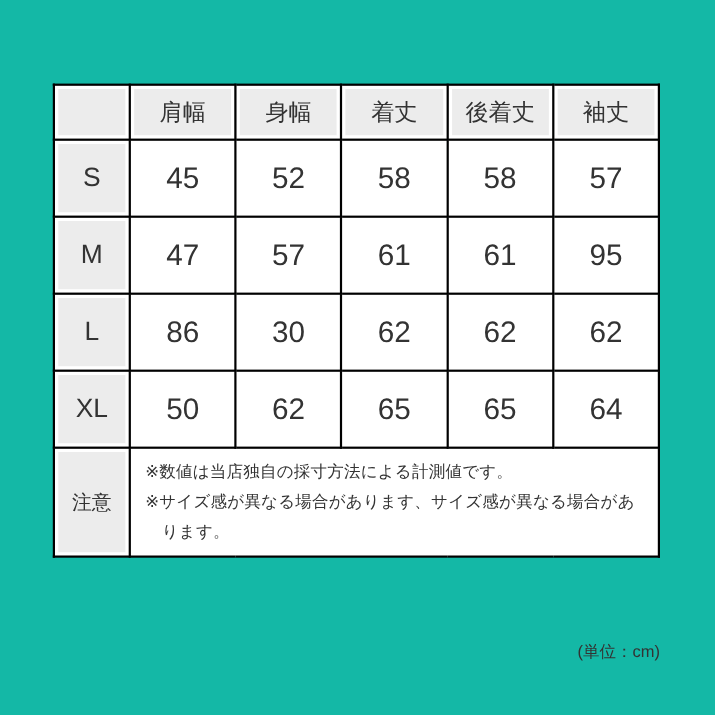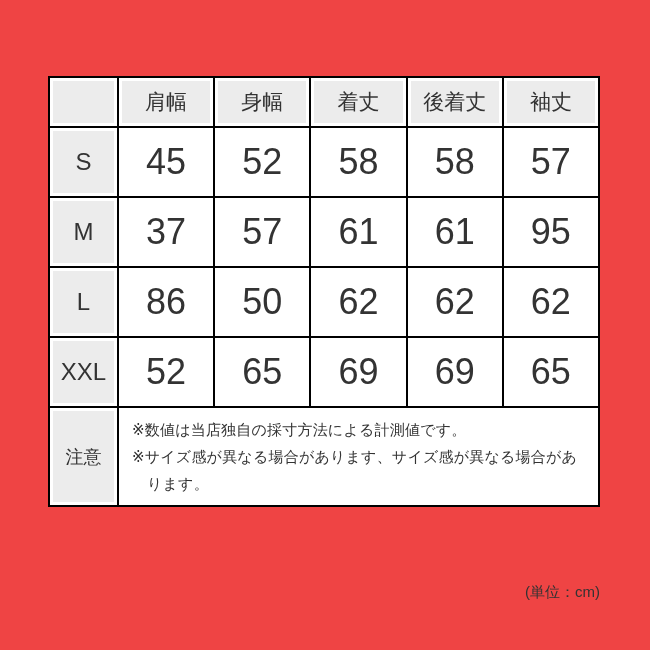--- a/index.html
+++ b/index.html
@@ -10,21 +10,21 @@
   body {
     width: 650px;
     height: 650px;
     font-family: "Liberation Sans", "DejaVu Sans", sans-serif;
     color: #333333;
   }
   .page {
     position: relative;
     width: 650px;
     height: 650px;
-    background: #ef4444;
+    background: #14b8a6;
     overflow: hidden;
   }
   table.size-table {
     position: absolute;
     left: 48px;
     top: 76px;
     width: 552px;
     border-collapse: collapse;
     table-layout: fixed;
   }
@@ -45,21 +45,21 @@
     height: 48px;
     font-size: 21px;
   }
   .data-row th, .data-row td {
     height: 68px;
   }
   .rowhead {
     font-size: 24px;
   }
   td.val {
-    font-size: 36px;
+    font-size: 27px;
     background: #ffffff;
   }
   .note-row th.notehead {
     font-size: 18px;
   }
   td.note-cell {
     text-align: left;
     background: #ffffff;
     padding: 8px 10px 8px 13px;
   }
@@ -106,41 +106,41 @@
       <tr class="data-row">
         <th class="rowhead">S</th>
         <td class="val">45</td>
         <td class="val">52</td>
         <td class="val">58</td>
         <td class="val">58</td>
         <td class="val">57</td>
       </tr>
       <tr class="data-row">
         <th class="rowhead">M</th>
-        <td class="val">37</td>
+        <td class="val">47</td>
         <td class="val">57</td>
         <td class="val">61</td>
         <td class="val">61</td>
         <td class="val">95</td>
       </tr>
       <tr class="data-row">
         <th class="rowhead">L</th>
         <td class="val">86</td>
-        <td class="val">50</td>
+        <td class="val">30</td>
         <td class="val">62</td>
         <td class="val">62</td>
         <td class="val">62</td>
       </tr>
       <tr class="data-row">
-        <th class="rowhead">XXL</th>
-        <td class="val">52</td>
+        <th class="rowhead">XL</th>
+        <td class="val">50</td>
+        <td class="val">62</td>
         <td class="val">65</td>
-        <td class="val">69</td>
-        <td class="val">69</td>
         <td class="val">65</td>
+        <td class="val">64</td>
       </tr>
       <tr class="note-row">
         <th class="rowhead notehead">注意</th>
         <td class="note-cell" colspan="5">
           <p class="note-line">※数値は当店独自の採寸方法による計測値です。</p>
           <p class="note-line">※サイズ感が異なる場合があります、サイズ感が異なる場合があります。</p>
         </td>
       </tr>
     </tbody>
   </table>

